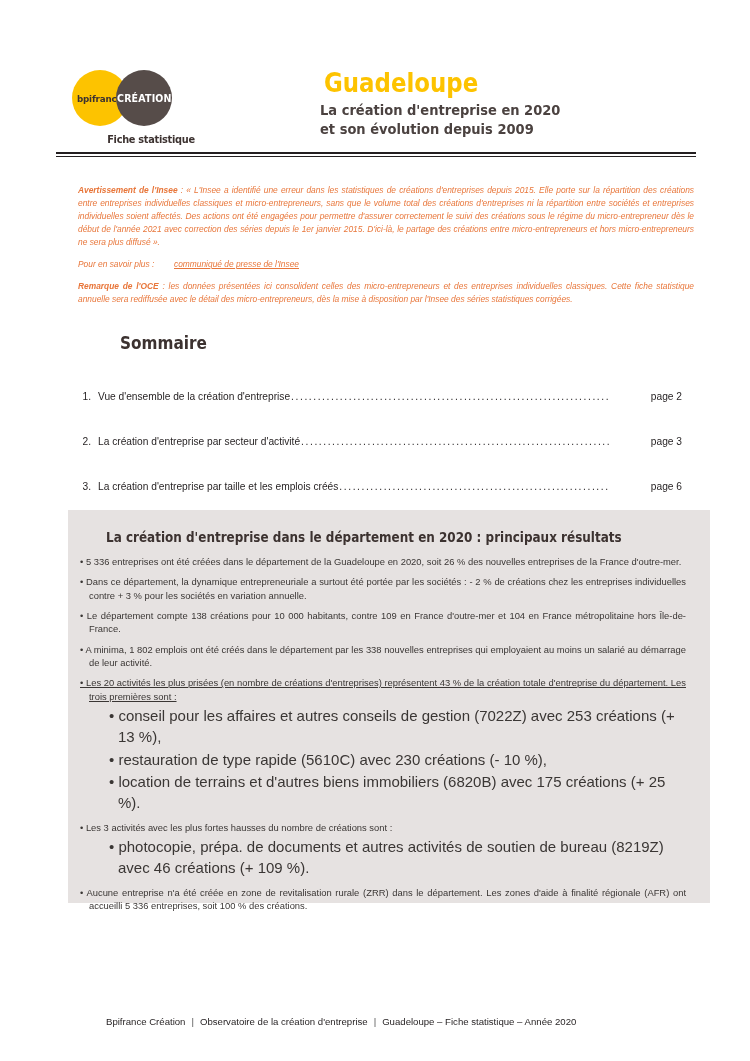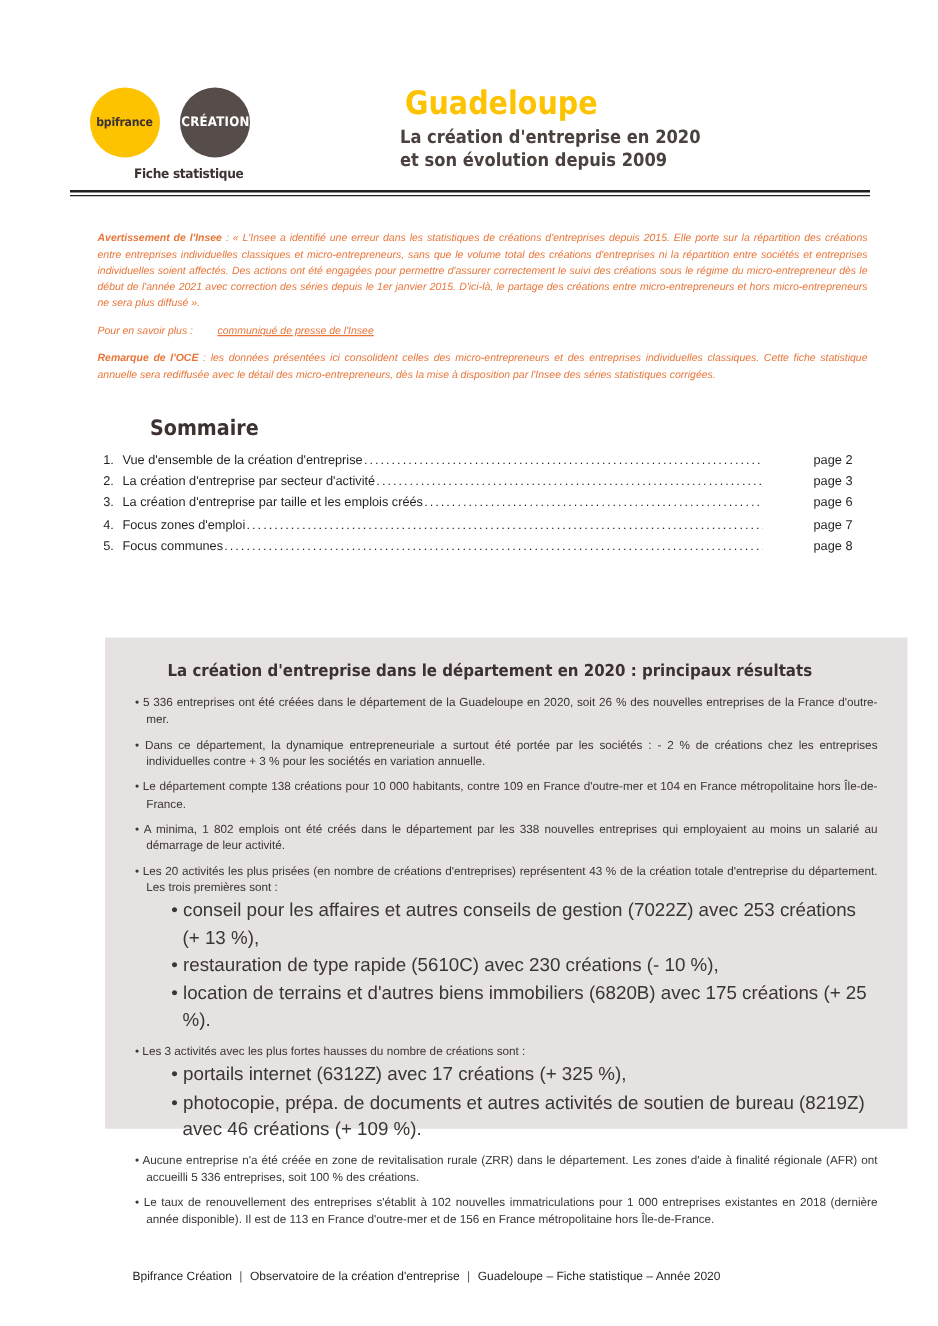--- a/index.html
+++ b/index.html
@@ -58,21 +58,20 @@
   }
   .circle-dark {
     position: absolute;
     left: 44px; top: 0;
     width: 56px; height: 56px;
     border-radius: 50%;
     background: #564c49;
     display: flex;
     align-items: center;
     justify-content: center;
-    margin-left: 28px;
   }
   .circle-dark span {
     font-family: "DejaVu Sans", sans-serif;
     font-size: 10.5px;
     font-weight: bold;
     color: #ffffff;
     letter-spacing: 0.2px;
     transform: scaleX(0.9);
   }
   .logo-caption {
@@ -187,42 +186,41 @@
     line-height: 1.05;
     margin-bottom: 6.5px;
     white-space: nowrap;
   }
   .toc-num {
     width: 19px;
     flex: 0 0 19px;
     text-align: right;
     padding-right: 7px;
   }
-  .toc-label { flex: 0 0 auto; }
+  .toc-label { flex: 0 0 auto; margin-top: 28px; }
   .toc-dots {
     flex: 1 1 auto;
     overflow: hidden;
     white-space: nowrap;
     margin: 0 1px;
     letter-spacing: 1.6px;
     color: #231f20;
   }
   .toc-page { flex: 0 0 auto; margin-left: 40px; }
 
   
   .results-box {
     position: absolute;
     left: 68px;
     top: 510px;
     width: 642px;
     height: 393px;
     background: #e6e2e1;
     box-sizing: border-box;
-    padding: 14px 24px 12px 24px;
-    margin-left: 16px;
+    padding: 14px 24px 12px 12px;
   }
   .results-title {
     font-family: "DejaVu Sans", sans-serif;
     font-size: 13.2px;
     font-weight: bold;
     color: #3c3230;
     margin: 6px 0 10px 26px;
     transform: scaleX(0.91);
     transform-origin: left center;
     white-space: nowrap;
@@ -349,31 +347,29 @@
     </div>
   </div>
 
   <div class="results-box">
     <div class="results-title">La création d'entreprise dans le département en 2020 : principaux résultats</div>
 
     <p class="res-p">• 5 336 entreprises ont été créées dans le département de la Guadeloupe en 2020, soit 26 % des nouvelles entreprises de la France d'outre-mer.</p>
     <p class="res-p">• Dans ce département, la dynamique entrepreneuriale a surtout été portée par les sociétés : - 2 % de créations chez les entreprises individuelles contre + 3 % pour les sociétés en variation annuelle.</p>
     <p class="res-p">• Le département compte 138 créations pour 10 000 habitants, contre 109 en France d'outre-mer et 104 en France métropolitaine hors Île-de-France.</p>
     <p class="res-p">• A minima, 1 802 emplois ont été créés dans le département par les 338 nouvelles entreprises qui employaient au moins un salarié au démarrage de leur activité.</p>
-    <p class="res-p" style="margin-bottom:2px;">• Les 20 activités les plus prisées (en nombre de créations d'entreprises) représentent 43 % de la création totale d'entreprise du département. Les trois premières sont :</p>
+    <p class="res-p" style="margin-bottom:2px;text-decoration:underline;">• Les 20 activités les plus prisées (en nombre de créations d'entreprises) représentent 43 % de la création totale d'entreprise du département. Les trois premières sont :</p>
 
     <p class="res-sub">• conseil pour les affaires et autres conseils de gestion (7022Z) avec 253 créations (+ 13 %),</p>
     <p class="res-sub">• restauration de type rapide (5610C) avec 230 créations (- 10 %),</p>
     <p class="res-sub res-gap">• location de terrains et d'autres biens immobiliers (6820B) avec 175 créations (+ 25 %).</p>
 
     <p class="res-p" style="margin-bottom:2px;">• Les 3 activités avec les plus fortes hausses du nombre de créations sont :</p>
-    <p class="res-sub">• portails internet (6312Z) avec 17 créations (+ 325 %),</p>
     <p class="res-sub res-gap">• photocopie, prépa. de documents et autres activités de soutien de bureau (8219Z) avec 46 créations (+ 109 %).</p>
 
     <p class="res-p">• Aucune entreprise n'a été créée en zone de revitalisation rurale (ZRR) dans le département. Les zones d'aide à finalité régionale (AFR) ont accueilli 5 336 entreprises, soit 100 % des créations.</p>
-    <p class="res-p">• Le taux de renouvellement des entreprises s'établit à 102 nouvelles immatriculations pour 1 000 entreprises existantes en 2018 (dernière année disponible). Il est de 113 en France d'outre-mer et de 156 en France métropolitaine hors Île-de-France.</p>
   </div>
 
   <div class="footer">
     <span>Bpifrance Création</span><span class="sep">|</span><span>Observatoire de la création d'entreprise</span><span class="sep">|</span><span>Guadeloupe – Fiche statistique – Année 2020</span>
   </div>
 
 </div>
 
 </body></html>

